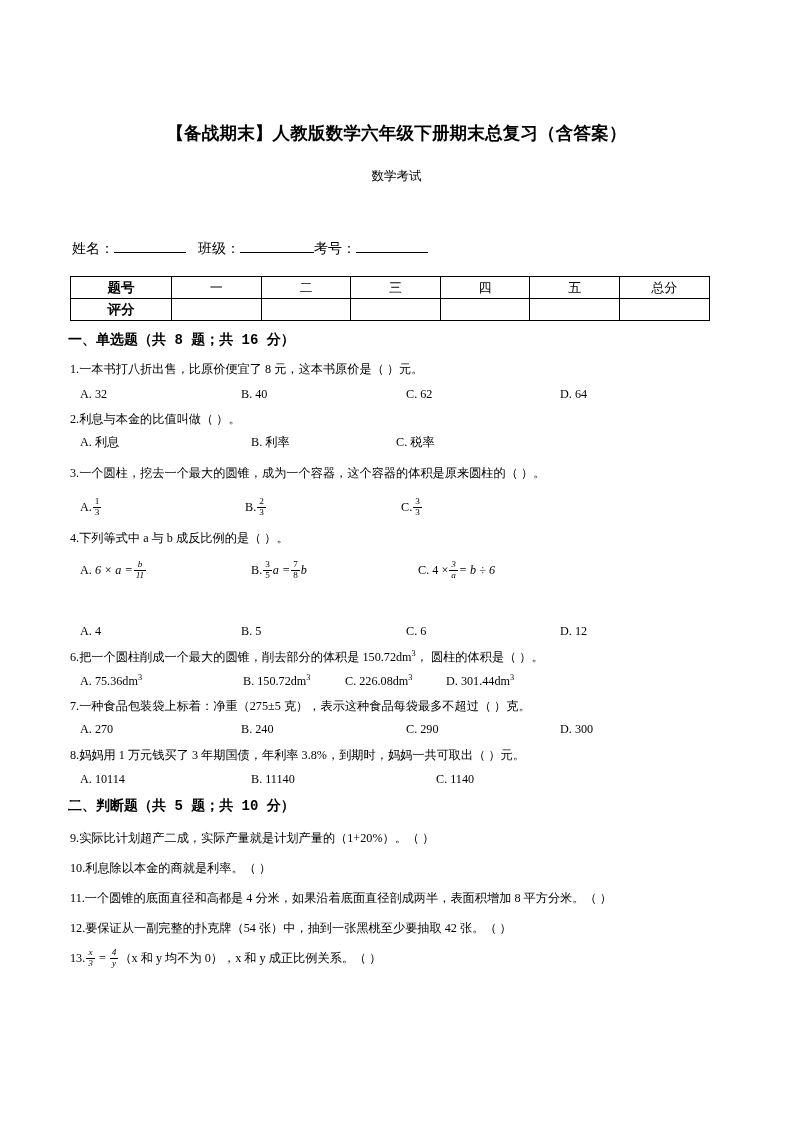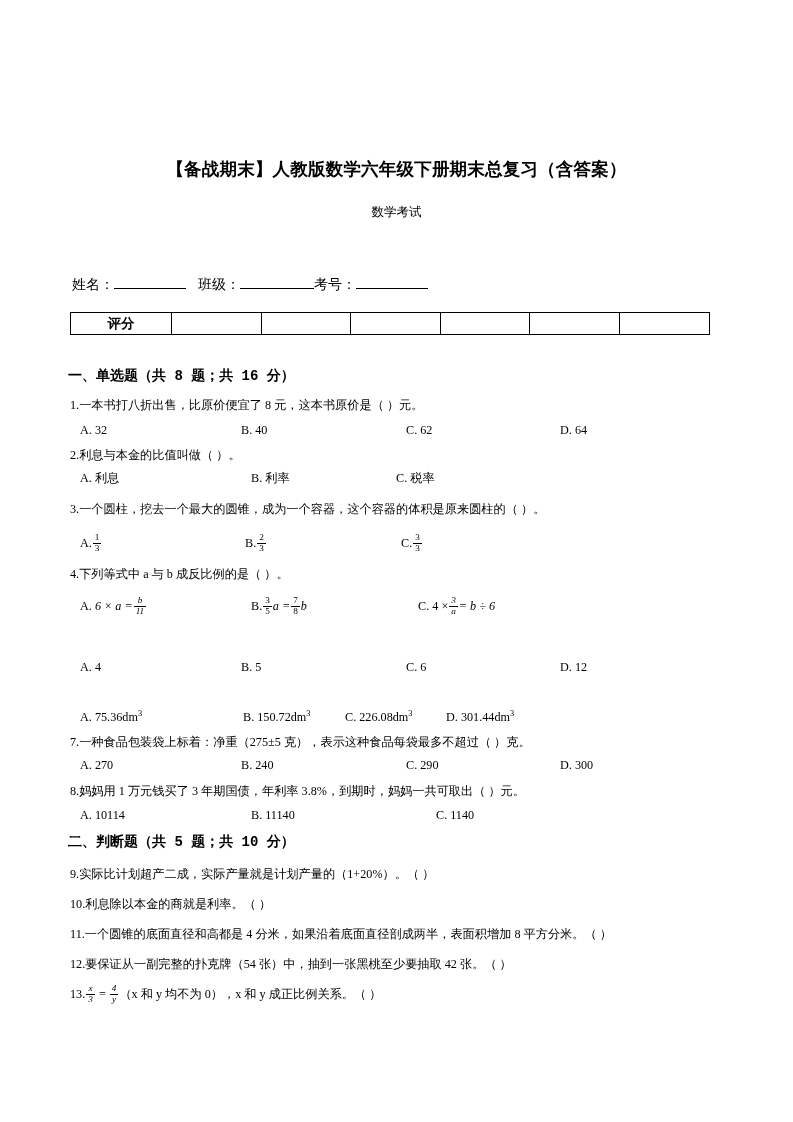--- a/index.html
+++ b/index.html
@@ -15,21 +15,20 @@
     font-family: "Liberation Serif", "DejaVu Serif", serif;
     color: #000000;
     overflow: hidden;
   }
   .page {
     position: absolute;
     left: 0; top: 0;
     width: 793px;
     height: 912px;
     padding: 0;
-    margin-top: 36px;
   }
 
   
   .doc-title {
     position: absolute;
     left: 0; top: 121px;
     width: 793px;
     text-align: center;
     font-size: 17.5px;
     font-weight: bold;
@@ -156,20 +155,29 @@
 
   <div class="doc-title">【备战期末】人教版数学六年级下册期末总复习（含答案）</div>
   <div class="doc-subtitle">数学考试</div>
 
   <div class="info-line">
     <span class="info-label">姓名：</span><span class="blank w1"></span><span class="info-label">班级：</span><span class="blank w2"></span><span class="info-label">考号：</span><span class="blank w3"></span>
   </div>
 
   <table class="score-table">
     <tbody>
+        <tr>
+      <td class="hd col-label">题号</td>
+      <td class="col-cell">一</td>
+      <td class="col-cell">二</td>
+      <td class="col-cell">三</td>
+      <td class="col-cell">四</td>
+      <td class="col-cell">五</td>
+      <td class="col-cell">总分</td>
+    </tr>
     <tr>
       <td class="hd col-label">评分</td>
       <td class="col-cell"></td>
       <td class="col-cell"></td>
       <td class="col-cell"></td>
       <td class="col-cell"></td>
       <td class="col-cell"></td>
       <td class="col-cell"></td>
     </tr>
   </tbody>
@@ -220,20 +228,23 @@
     </span>
   </div>
 
   <div class="opt-row" style="top:625px;text-align:center;">
     <span class="opt" style="left:80px;">A. 4</span>
     <span class="opt" style="left:241px;">B. 5</span>
     <span class="opt" style="left:406px;">C. 6</span>
     <span class="opt" style="left:560px;">D. 12</span>
   </div>
 
+  <div class="q-stem" style="top:650px;">
+    <span>6.把一个圆柱削成一个最大的圆锥，削去部分的体积是 150.72dm</span><sup class="cube">3</sup><span>，  圆柱的体积是（   ）。</span>
+  </div>
   <div class="opt-row" style="top:675px;">
     <span class="opt" style="left:80px;"><span>A. 75.36dm</span><sup class="cube">3</sup></span>
     <span class="opt" style="left:243px;"><span>B. 150.72dm</span><sup class="cube">3</sup></span>
     <span class="opt" style="left:345px;"><span>C. 226.08dm</span><sup class="cube">3</sup></span>
     <span class="opt" style="left:446px;"><span>D. 301.44dm</span><sup class="cube">3</sup></span>
   </div>
 
   <div class="q-stem" style="top:699px;">7.一种食品包装袋上标着：净重（275±5 克），表示这种食品每袋最多不超过（   ）克。</div>
   <div class="opt-row" style="top:723px;">
     <span class="opt" style="left:80px;">A. 270</span>

